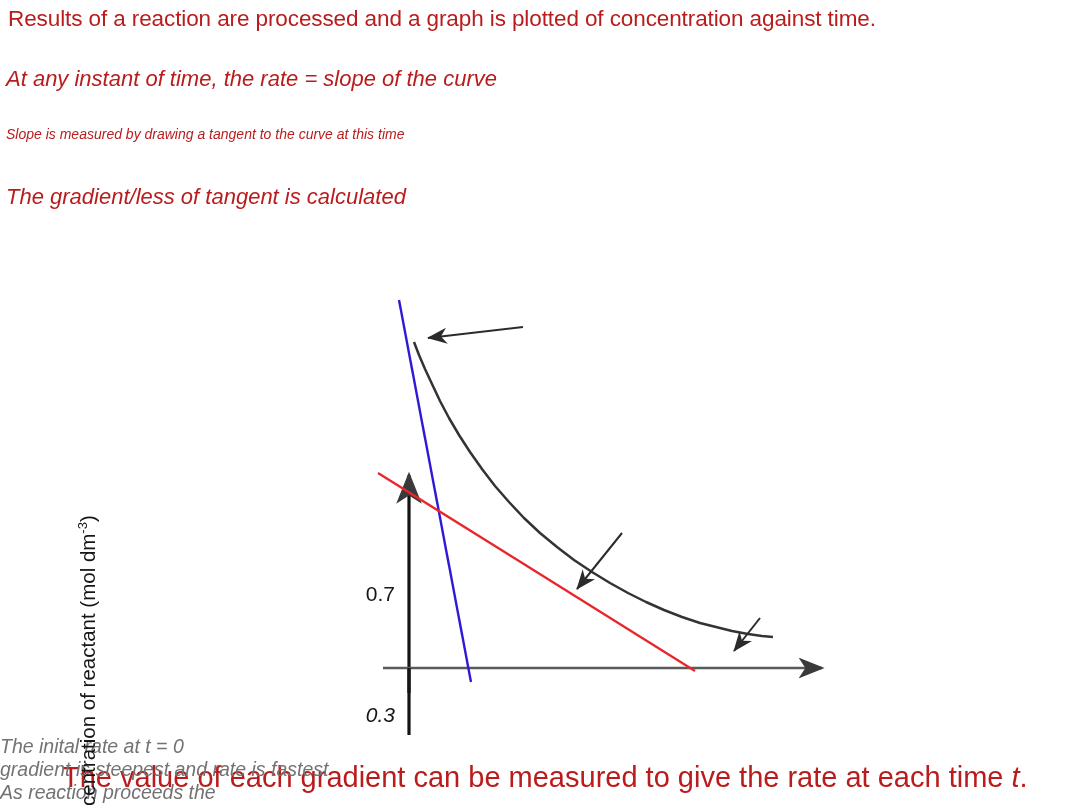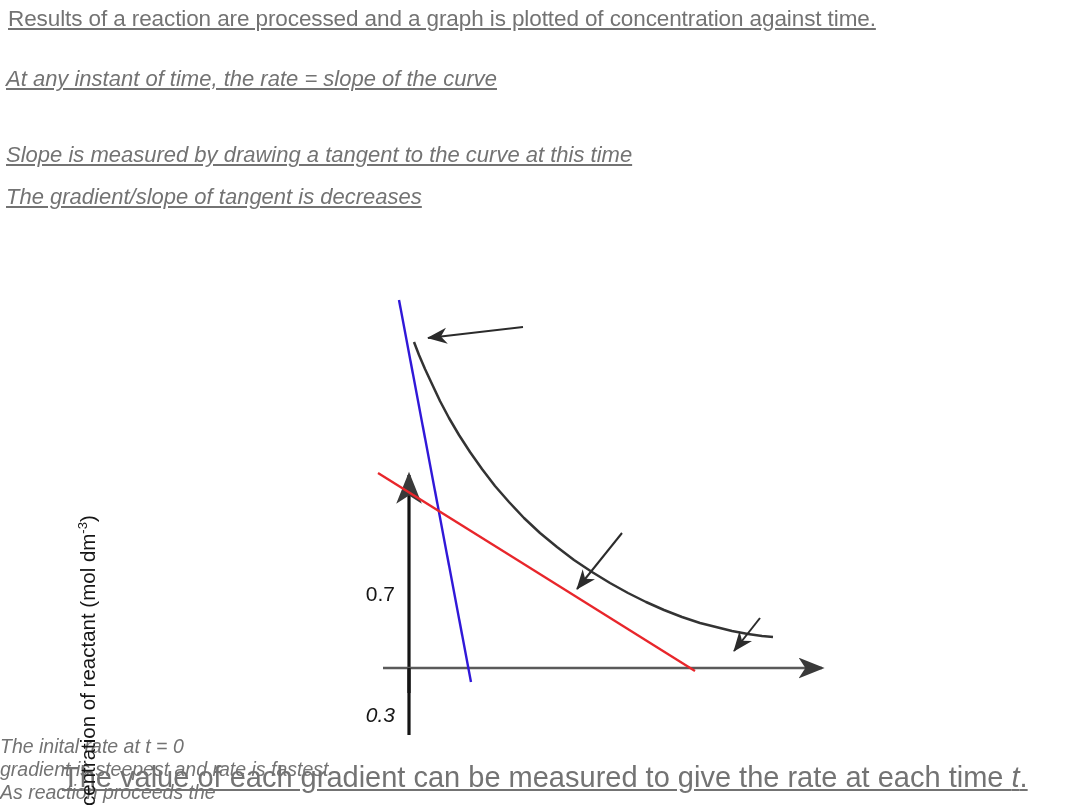--- a/index.html
+++ b/index.html
@@ -11,39 +11,37 @@
     font-family: "Liberation Sans", sans-serif;
     color: #1a1a1a;
     position: relative;
     overflow: hidden;
   }
 
   
   .slide-text {
     position: absolute;
     white-space: nowrap;
-    color: #737373;
-    text-decoration: underline;
+    color: #b91c1c;
   }
   #line-intro {
     left: 8px; top: 6px;
     font-size: 22.5px;
     font-style: normal;
     letter-spacing: -0.1px;
   }
   #line-rate {
     left: 6px; top: 66px;
     font-size: 22px;
     font-style: italic;
   }
   #line-slope {
     left: 6px; top: 126px;
-    font-size: 22px;
+    font-size: 14px;
     font-style: italic;
-    margin-top: 16px;
   }
   #line-gradient {
     left: 6px; top: 184px;
     font-size: 22px;
     font-style: italic;
   }
   #line-footer {
     left: 62px; top: 761px;
     font-size: 29px;
     font-style: normal;
@@ -97,21 +95,21 @@
 </style>
 </head>
 <body>
 
 <div class="slide-text" id="line-intro">Results of a reaction are processed and a graph is plotted of concentration against time.</div>
 
 <div class="slide-text" id="line-rate">At any instant of time, the rate = slope of the curve</div>
 
 <div class="slide-text" id="line-slope">Slope is measured by drawing a tangent to the curve at this time</div>
 
-<div class="slide-text" id="line-gradient">The gradient/slope of tangent is decreases</div>
+<div class="slide-text" id="line-gradient">The gradient/less of tangent is calculated</div>
 
 <div class="slide-text" id="line-footer">
   <span>The value of each gradient can be measured to give the rate at each time </span><span class="var-t">t</span><span>.</span>
 </div>
 
 <div id="figure">
 
   <svg width="1086" height="510" viewBox="0 0 1086 510">
 
     <defs>

